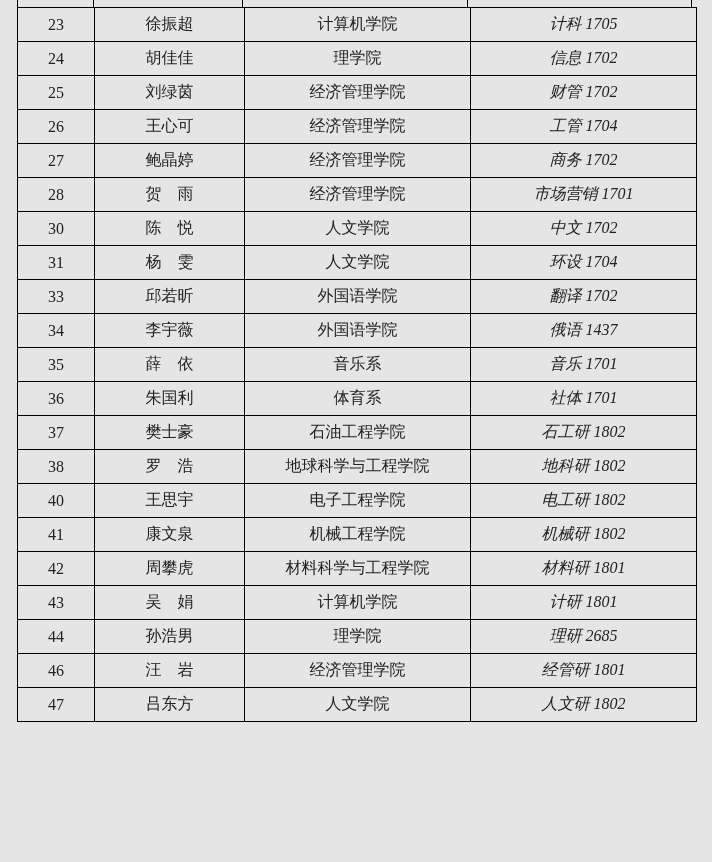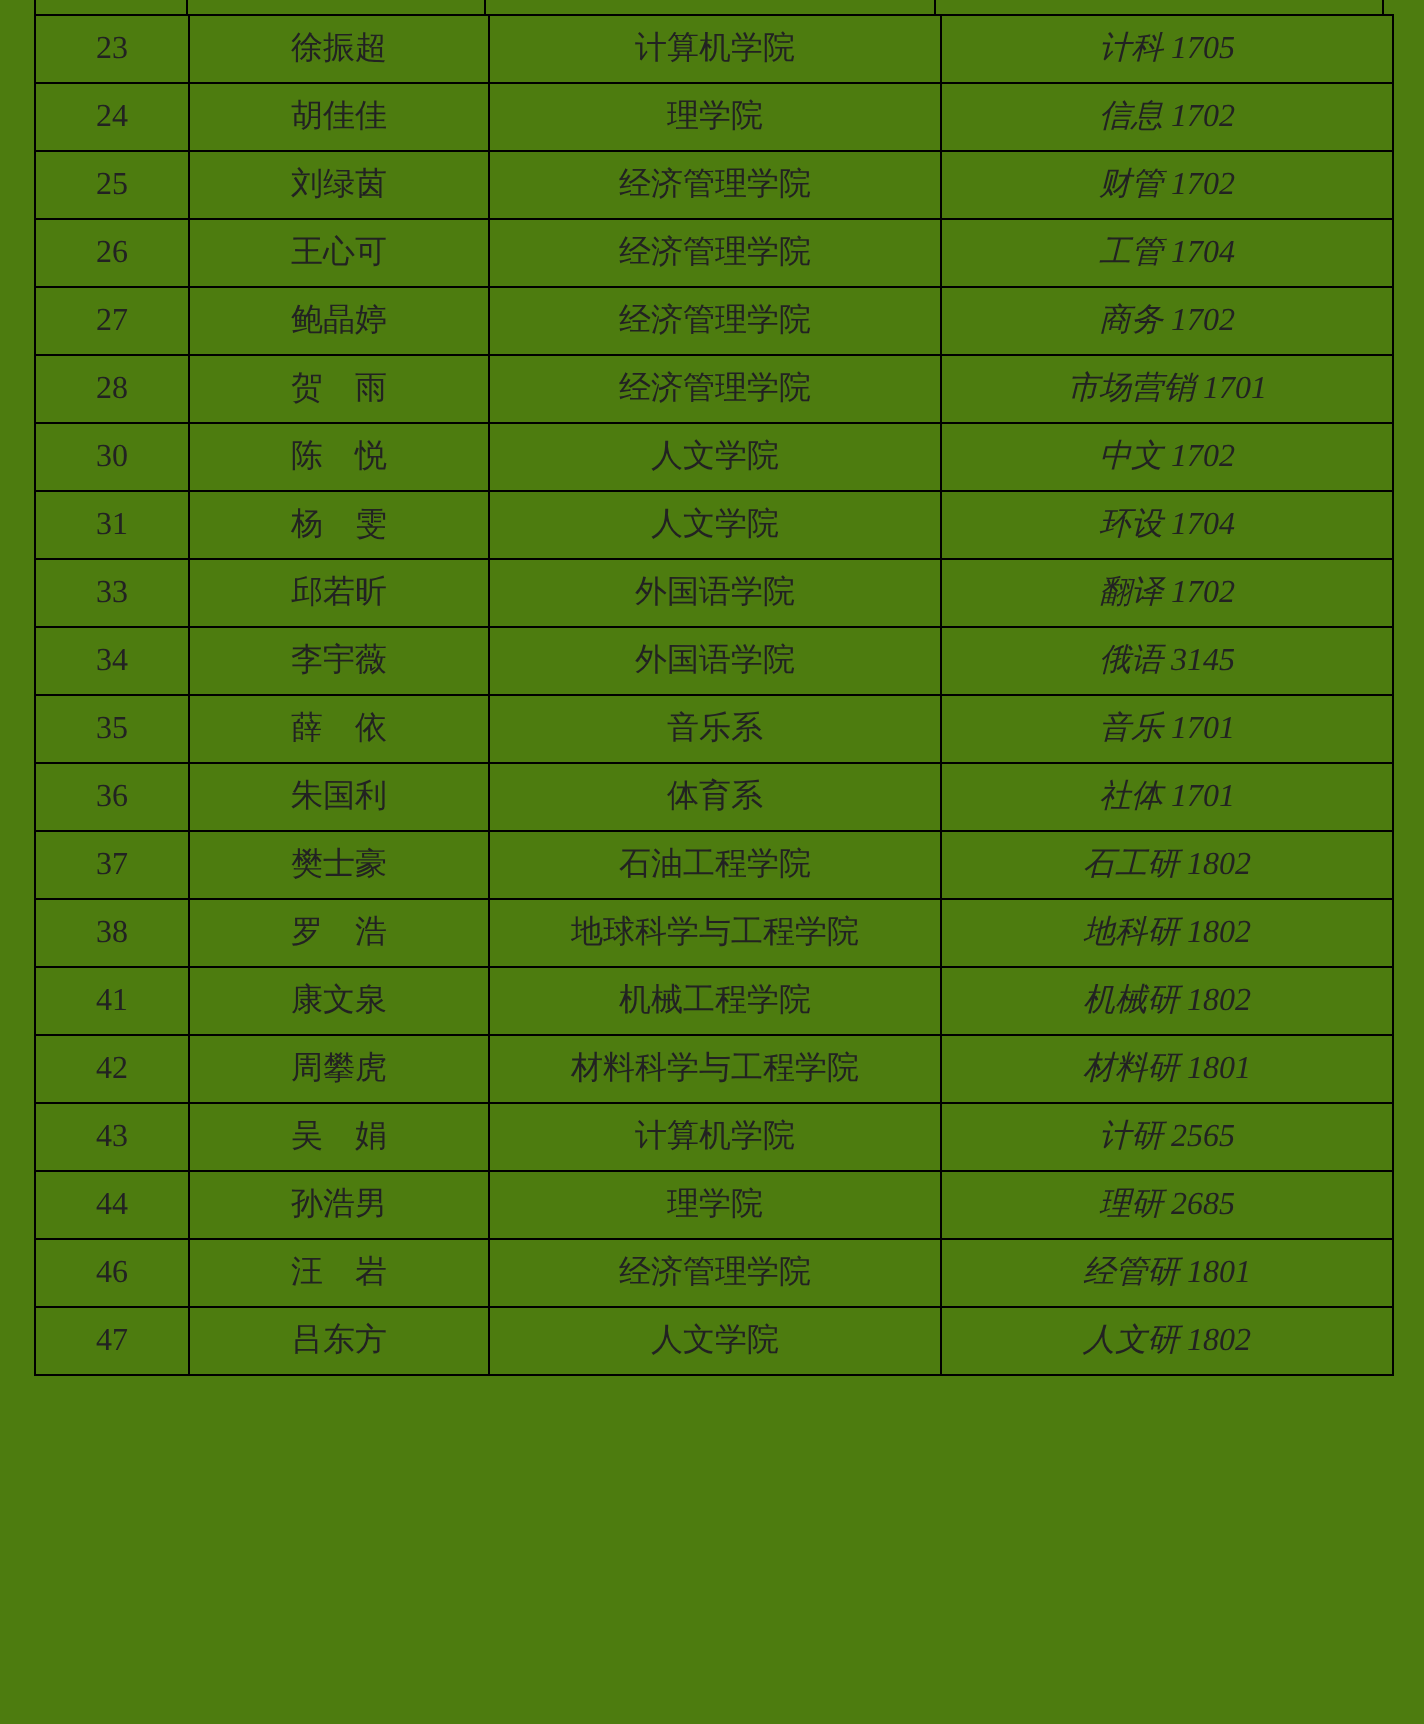--- a/index.html
+++ b/index.html
@@ -5,21 +5,21 @@
   html,body{margin:0;padding:0;}
   body{
     width:712px;height:862px;
     background:#ffffff;
     font-family:"Liberation Serif","DejaVu Serif",serif;
     overflow:hidden;
   }
   .page{
     position:relative;
     width:712px;height:862px;
-    background:#4d7c0f;
+    background:#e5e5e5;
   }
   .stub{
     position:absolute;
     top:0;width:1px;height:7px;
     background:#000000;
   }
   table.roster{
     position:absolute;
     left:17px;top:7px;
     border-collapse:collapse;
@@ -106,21 +106,21 @@
         <tr>
           <td class="c0">33</td>
           <td class="c1">邱若昕</td>
           <td class="c2">外国语学院</td>
           <td class="c3">翻译 1702</td>
         </tr>
         <tr>
           <td class="c0">34</td>
           <td class="c1">李宇薇</td>
           <td class="c2">外国语学院</td>
-          <td class="c3">俄语 3145</td>
+          <td class="c3">俄语 1437</td>
         </tr>
         <tr>
           <td class="c0">35</td>
           <td class="c1">薛　依</td>
           <td class="c2">音乐系</td>
           <td class="c3">音乐 1701</td>
         </tr>
         <tr>
           <td class="c0">36</td>
           <td class="c1">朱国利</td>
@@ -133,36 +133,42 @@
           <td class="c2">石油工程学院</td>
           <td class="c3">石工研 1802</td>
         </tr>
         <tr>
           <td class="c0">38</td>
           <td class="c1">罗　浩</td>
           <td class="c2">地球科学与工程学院</td>
           <td class="c3">地科研 1802</td>
         </tr>
         <tr>
+          <td class="c0">40</td>
+          <td class="c1">王思宇</td>
+          <td class="c2">电子工程学院</td>
+          <td class="c3">电工研 1802</td>
+        </tr>
+        <tr>
           <td class="c0">41</td>
           <td class="c1">康文泉</td>
           <td class="c2">机械工程学院</td>
           <td class="c3">机械研 1802</td>
         </tr>
         <tr>
           <td class="c0">42</td>
           <td class="c1">周攀虎</td>
           <td class="c2">材料科学与工程学院</td>
           <td class="c3">材料研 1801</td>
         </tr>
         <tr>
           <td class="c0">43</td>
           <td class="c1">吴　娟</td>
           <td class="c2">计算机学院</td>
-          <td class="c3">计研 2565</td>
+          <td class="c3">计研 1801</td>
         </tr>
         <tr>
           <td class="c0">44</td>
           <td class="c1">孙浩男</td>
           <td class="c2">理学院</td>
           <td class="c3">理研 2685</td>
         </tr>
         <tr>
           <td class="c0">46</td>
           <td class="c1">汪　岩</td>

